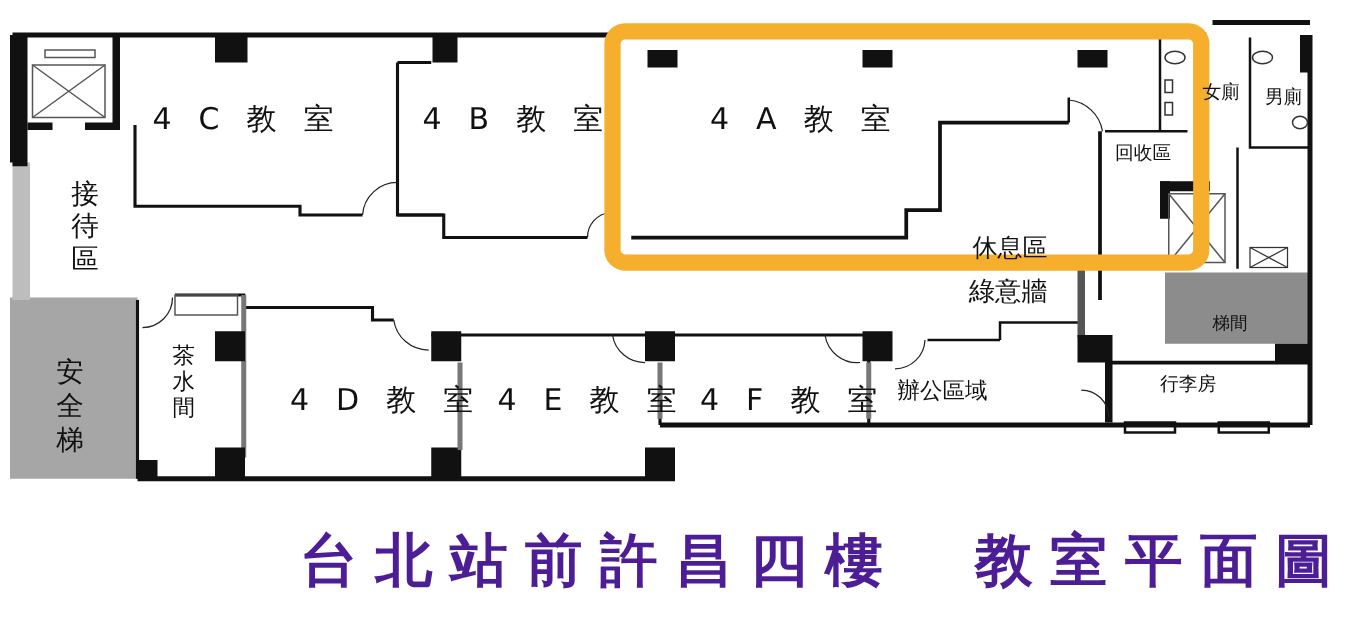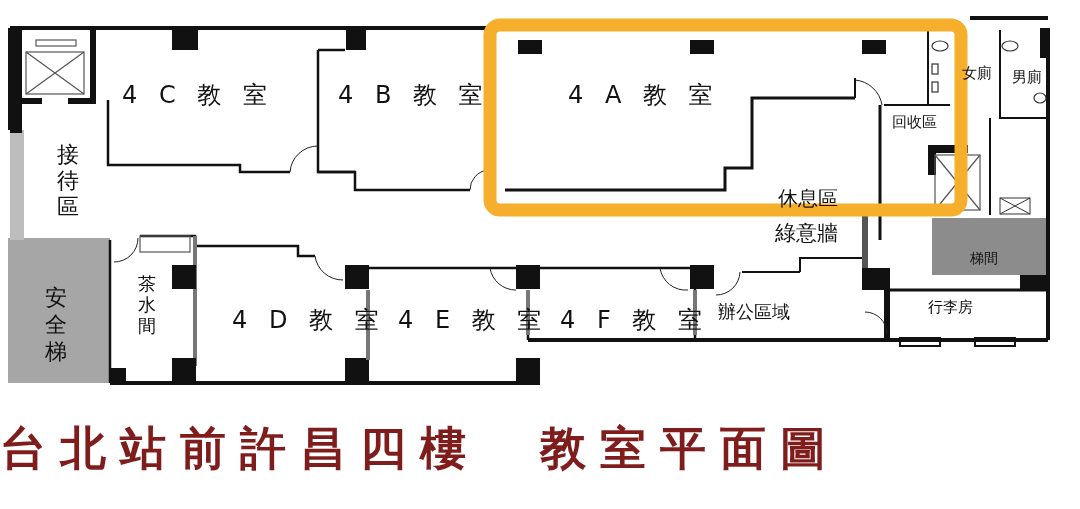--- a/index.html
+++ b/index.html
@@ -2,22 +2,22 @@
 <html><head>
 <meta charset="utf-8">
 <style>
   html, body { margin:0; padding:0; background:#ffffff; }
   body { width:1080px; height:509px; position:relative; overflow:hidden; font-family:"DejaVu Sans", sans-serif; }
   #plan { position:absolute; left:0; top:0; width:1080px; height:400px; }
   .lbl { font-family:"DejaVu Sans", sans-serif; fill:#111; }
   .room-lbl { font-size:24px; letter-spacing:7px; }
   .small-lbl { font-size:15px; }
   .vert-lbl { font-size:22px; }
-  #title { position:absolute; left:0; top:418px; width:1080px; text-align:left;
-    font-family:"DejaVu Sans", sans-serif; font-weight:bold; font-size:46px; letter-spacing:14px; color:#7f1d1d; white-space:pre; }
+  #title { position:absolute; left:0; top:418px; width:1080px; text-align:right;
+    font-family:"DejaVu Sans", sans-serif; font-weight:bold; font-size:46px; letter-spacing:14px; color:#4c1d95; white-space:pre; }
 </style>
 </head>
 <body>
 
 <svg id="plan" viewBox="0 0 1080 400" xmlns="http://www.w3.org/2000/svg">
 
   <rect x="8" y="238" width="102" height="145" fill="#A6A6A6"></rect>
   <rect x="10" y="130" width="14" height="110" fill="#BDBDBD"></rect>
 
   <rect x="932" y="218" width="115" height="57" fill="#8C8C8C"></rect>

